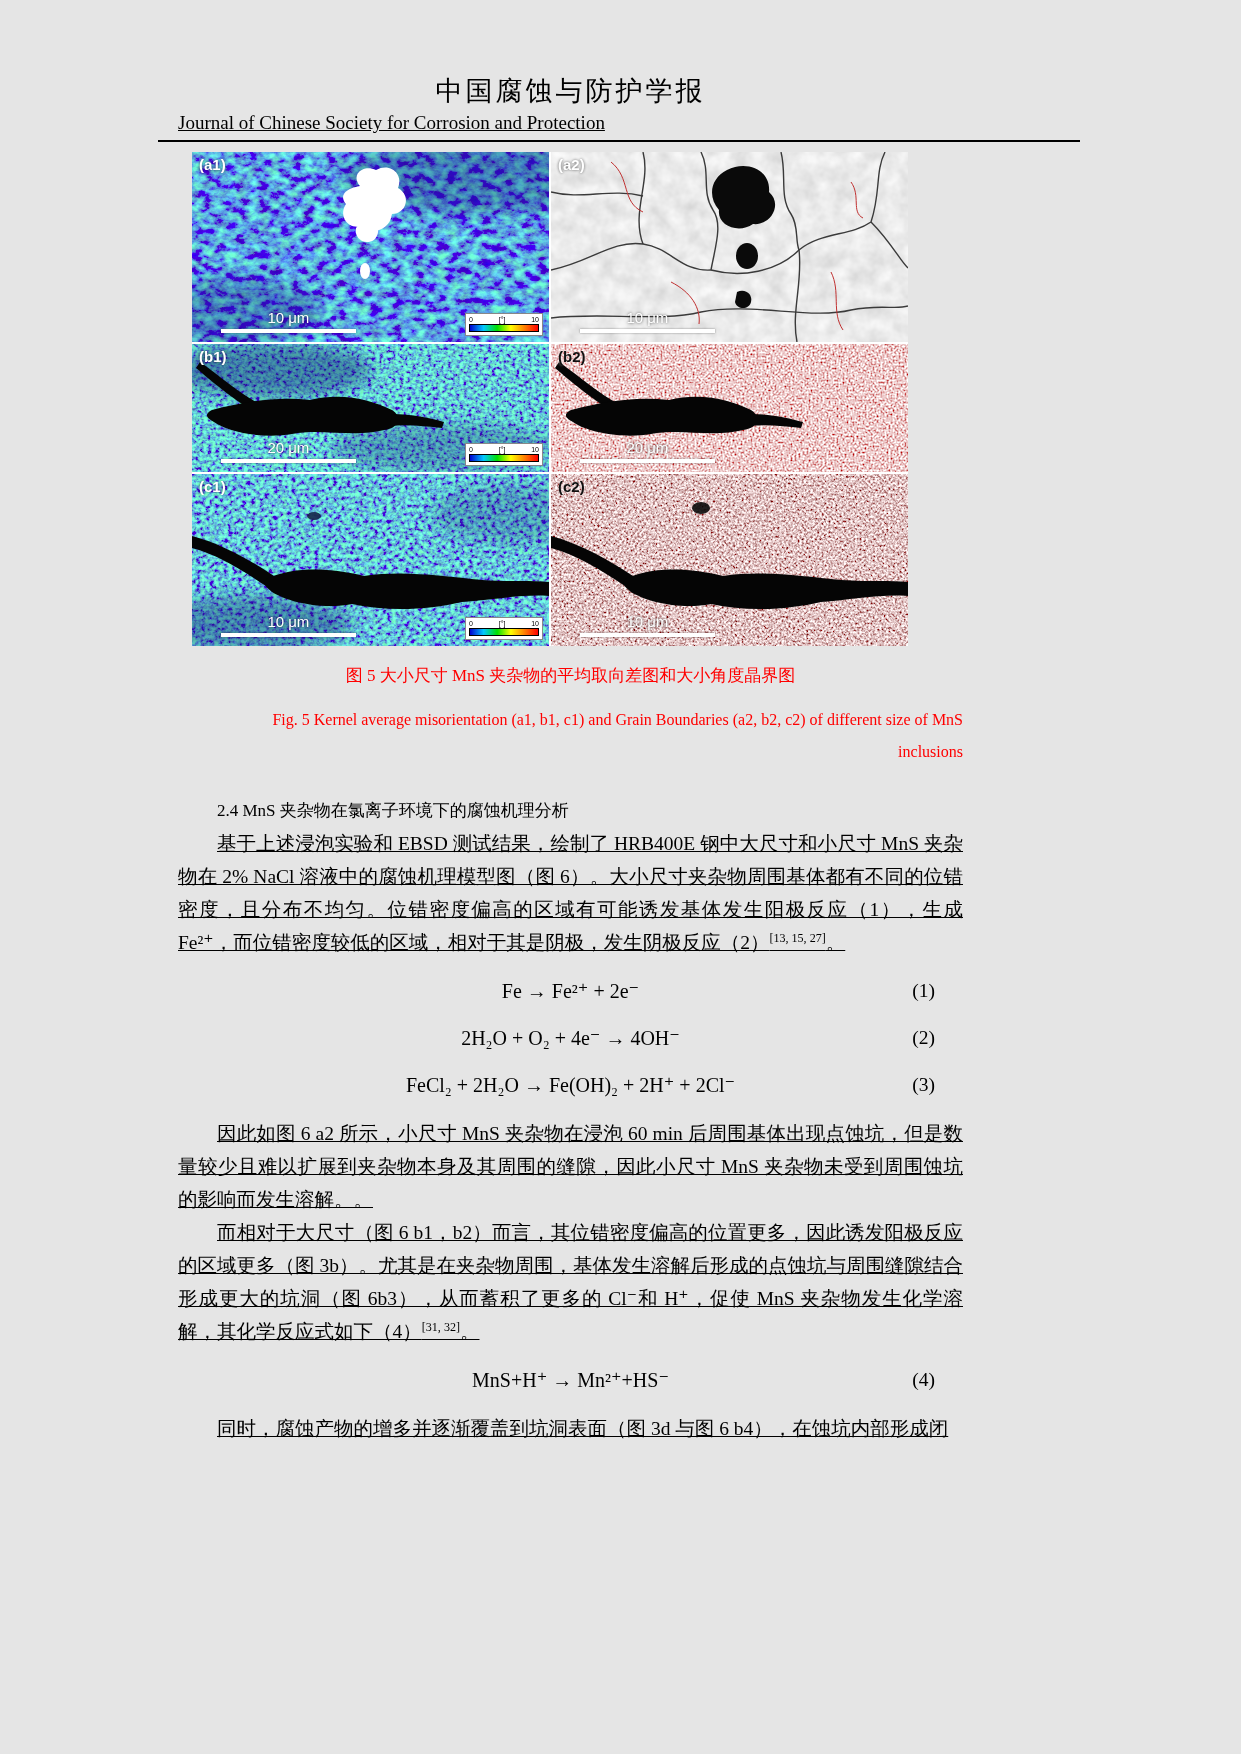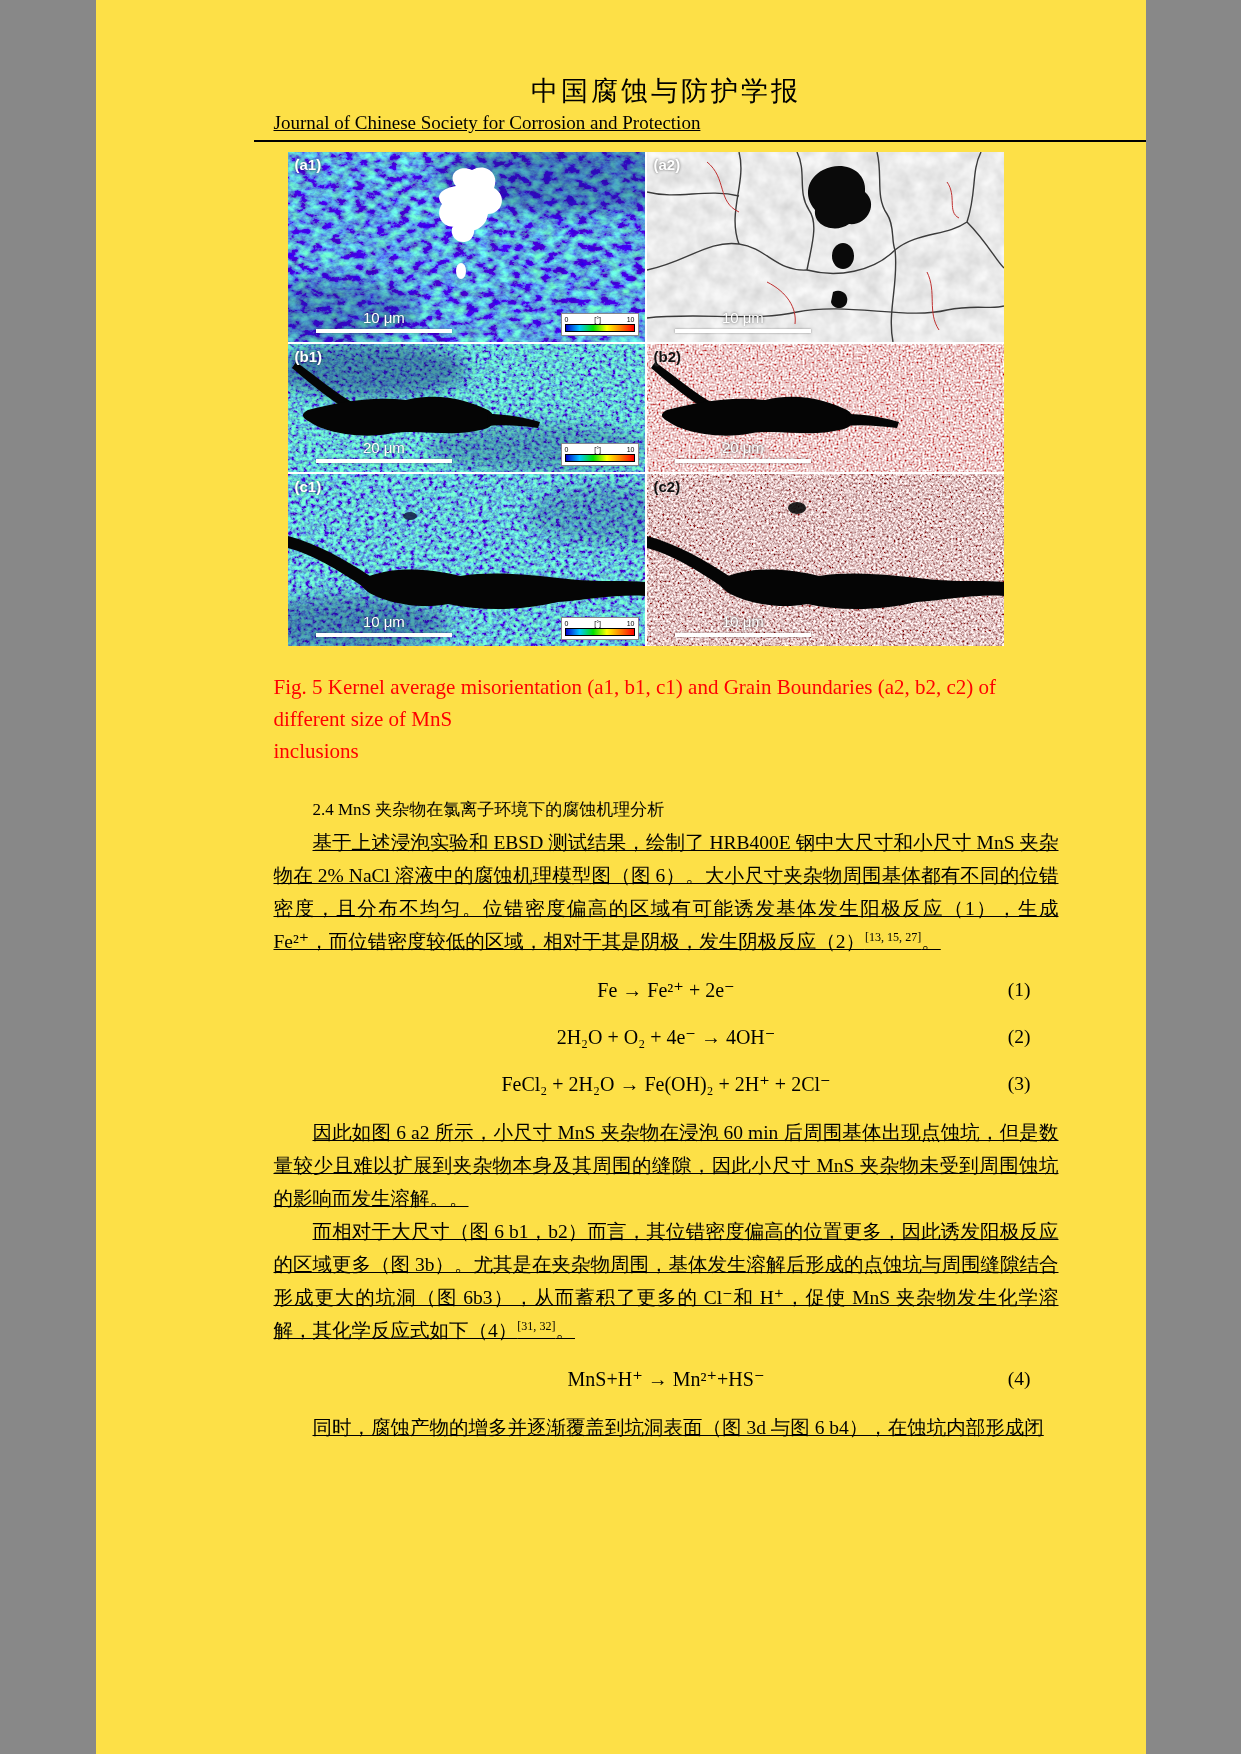--- a/index.html
+++ b/index.html
@@ -1,18 +1,18 @@
 <!DOCTYPE html>
 <html><head>
 <meta charset="utf-8">
 <style>
   * { box-sizing: border-box; }
   html,body { margin:0; padding:0; }
   body { font-family:"Liberation Serif","DejaVu Sans",serif; color:#000; background:#888; }
-  .page { position:relative; width:1050px; height:1754px; background:#fde047; margin:0 auto; overflow:hidden; }
+  .page { position:relative; width:1241px; height:1754px; background:#e5e5e5; margin:0 auto; overflow:hidden; }
 
   
   .content-col { position:absolute; left:178px; top:0; width:785px; }
   .jtitle-zh { margin-top:74px; text-align:center; font-size:27px; letter-spacing:3px; line-height:34px; }
   .jtitle-en { font-size:19px; line-height:26px; margin-top:2px;text-decoration:underline; }
   .header-rule { position:absolute; left:158px; top:140px; width:922px; height:2px; background:#000; }
 
   
   .figure { margin:16px 0 0 14px; width:716px; display:grid; grid-template-columns:357px 357px; grid-template-rows:190px 128px 172px; gap:2px; background:#fff; }
   .panel { position:relative; overflow:hidden; background:#222; }
@@ -21,21 +21,21 @@
   .plabel.dark { color:#111; text-shadow:0 0 3px rgba(255,255,255,0.65); }
   .scalebar { position:absolute; left:8%; bottom:9px; width:38%; text-align:center; z-index:3; }
   .scalebar .txt { color:#fff; font-family:"Liberation Sans","DejaVu Sans",sans-serif; font-size:15px; font-weight:normal; text-shadow:0 0 3px rgba(0,0,0,0.7); }
   .scalebar .bar { height:4px; background:#fff; margin-top:2px; box-shadow:0 0 2px rgba(0,0,0,0.5); }
   .kamleg { position:absolute; right:6px; bottom:6px; width:78px; background:#fff; border:1px solid #888; padding:1px 3px 3px 3px; z-index:3; }
   .kamleg .lab { display:flex; justify-content:space-between; font-family:"Liberation Sans","DejaVu Sans",sans-serif; font-size:7px; line-height:9px; color:#000; }
   .kamleg .grad { height:8px; border:1px solid #000; background:linear-gradient(90deg,#0000d0,#00c8ff,#00e000,#ffff00,#ff8000,#ff0000); }
 
   
   .cap-zh { margin-top:18px; text-align:center; color:#ff0000; font-size:17px; line-height:24px; }
-  .cap-en { margin-top:25px; text-align:left; color:#ff0000; font-size:21px; line-height:32px; }
+  .cap-en { margin-top:16px; text-align:right; color:#ff0000; font-size:16px; line-height:32px; }
 
   
   .sec-heading { margin-top:26px; font-size:17px; line-height:33px; text-indent:39px; }
   .para { margin:0; font-size:19.5px; line-height:33px; text-align:justify; text-indent:39px;text-decoration:underline; }
   .para sup, .rich sup { font-size:0.62em; line-height:0; vertical-align:super; }
   .equation { position:relative; text-align:center; font-size:20px; line-height:30px; margin:17px 0; }
   .eq-num { position:absolute; right:28px; top:0; font-size:19.5px; }
 </style>
 </head>
 <body>
@@ -210,20 +210,21 @@
         </svg>
         <span class="plabel dark">(c2)</span>
         <div class="scalebar">
           <span class="txt">10 μm</span>
           <div class="bar"></div>
         </div>
       </div>
 
     </div>
 
+    <div class="cap-zh">图 5  大小尺寸 MnS 夹杂物的平均取向差图和大小角度晶界图</div>
     <div class="cap-en">
       <div>Fig. 5 Kernel average misorientation (a1, b1, c1) and Grain Boundaries (a2, b2, c2) of different size of MnS</div>
       <div>inclusions</div>
     </div>
 
     <div class="sec-heading">2.4 MnS 夹杂物在氯离子环境下的腐蚀机理分析</div>
 
     <p class="para rich"><span>基于上述浸泡实验和 EBSD 测试结果，绘制了 HRB400E 钢中大尺寸和小尺寸 MnS 夹杂物在 2% NaCl 溶液中的腐蚀机理模型图（图 6）。大小尺寸夹杂物周围基体都有不同的位错密度，且分布不均匀。位错密度偏高的区域有可能诱发基体发生阳极反应（1），生成 Fe²⁺，而位错密度较低的区域，相对于其是阴极，发生阴极反应（2）</span><sup>[13, 15, 27]</sup><span>。</span></p>
 
     <div class="equation">

